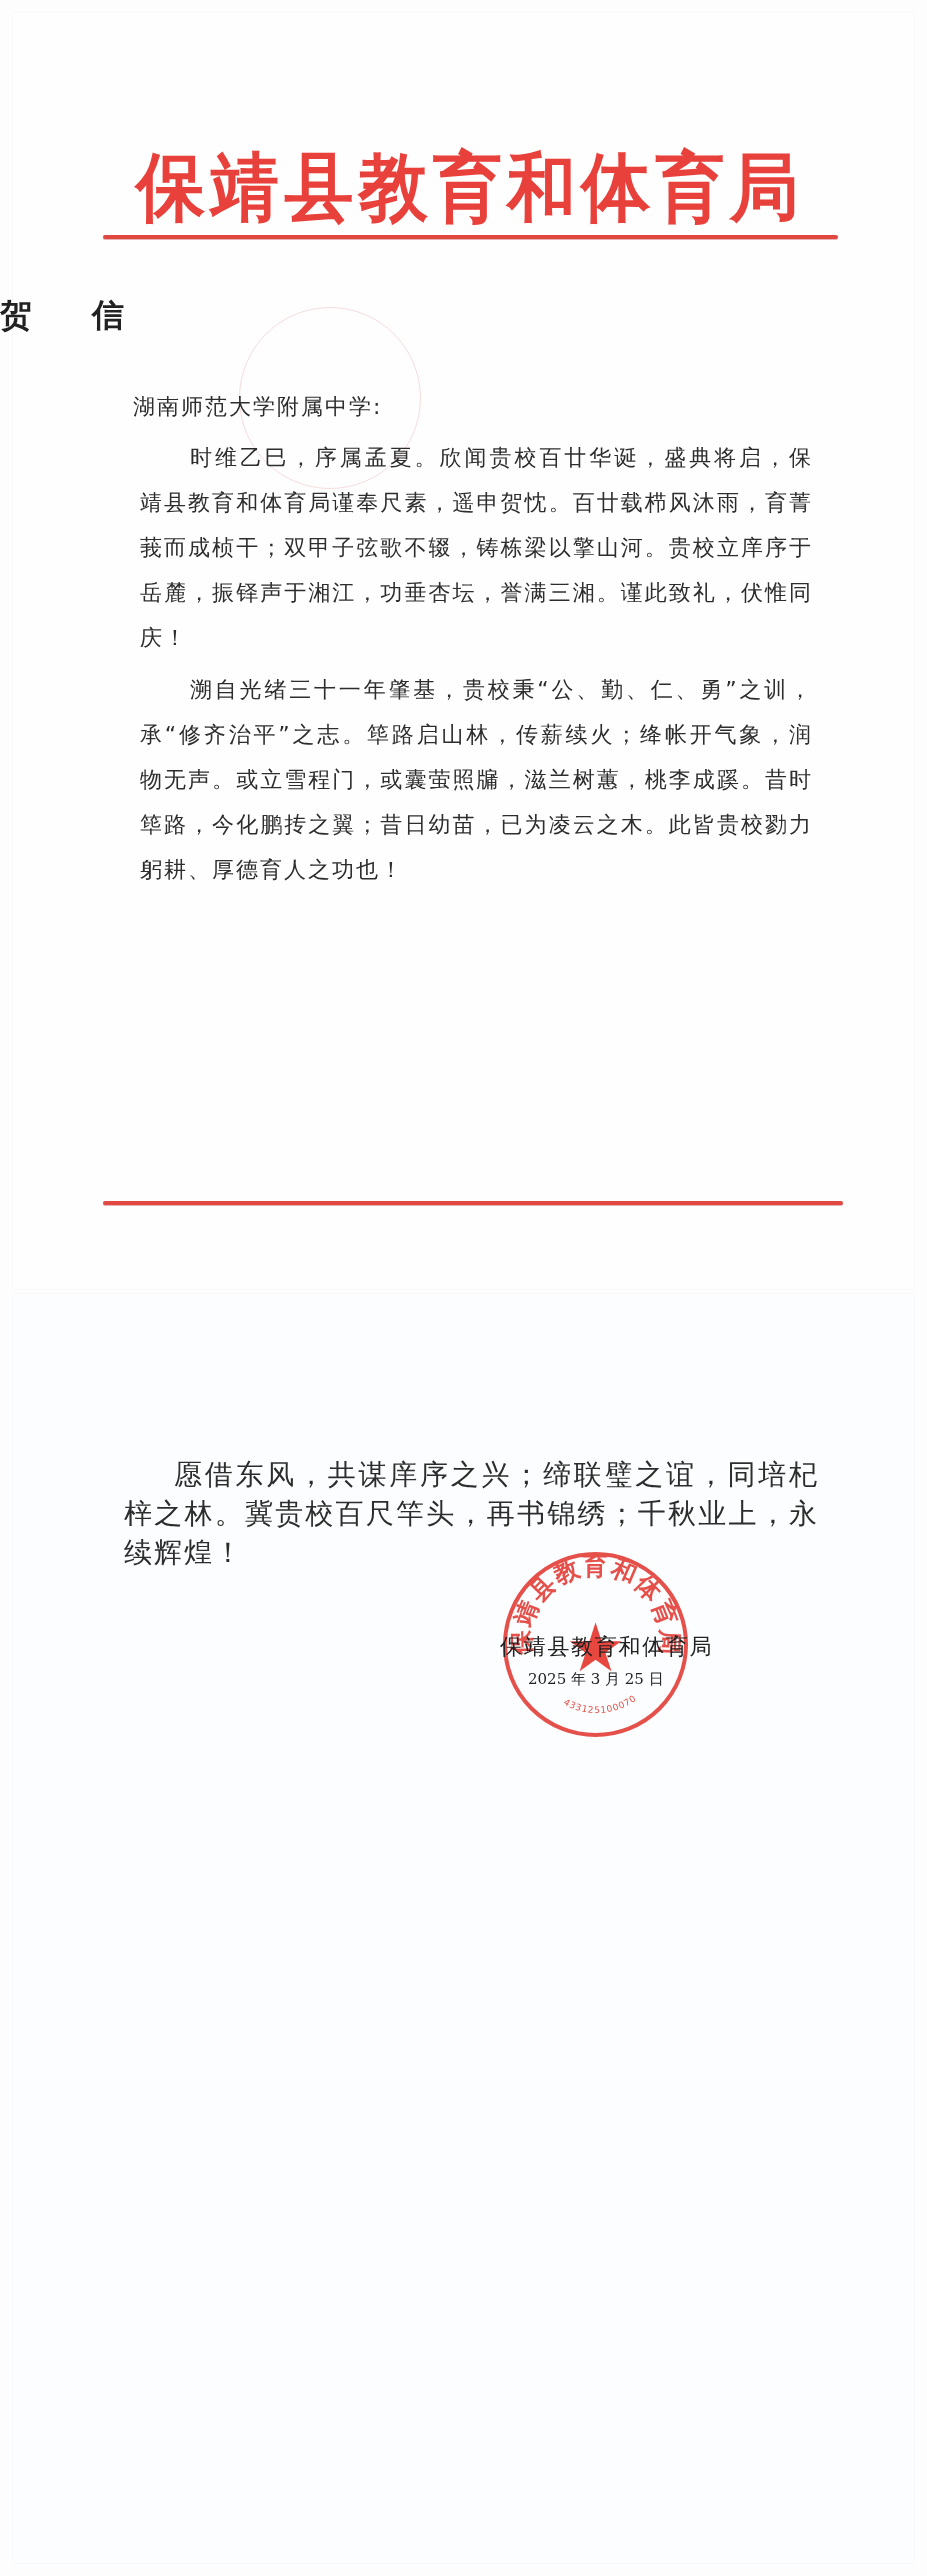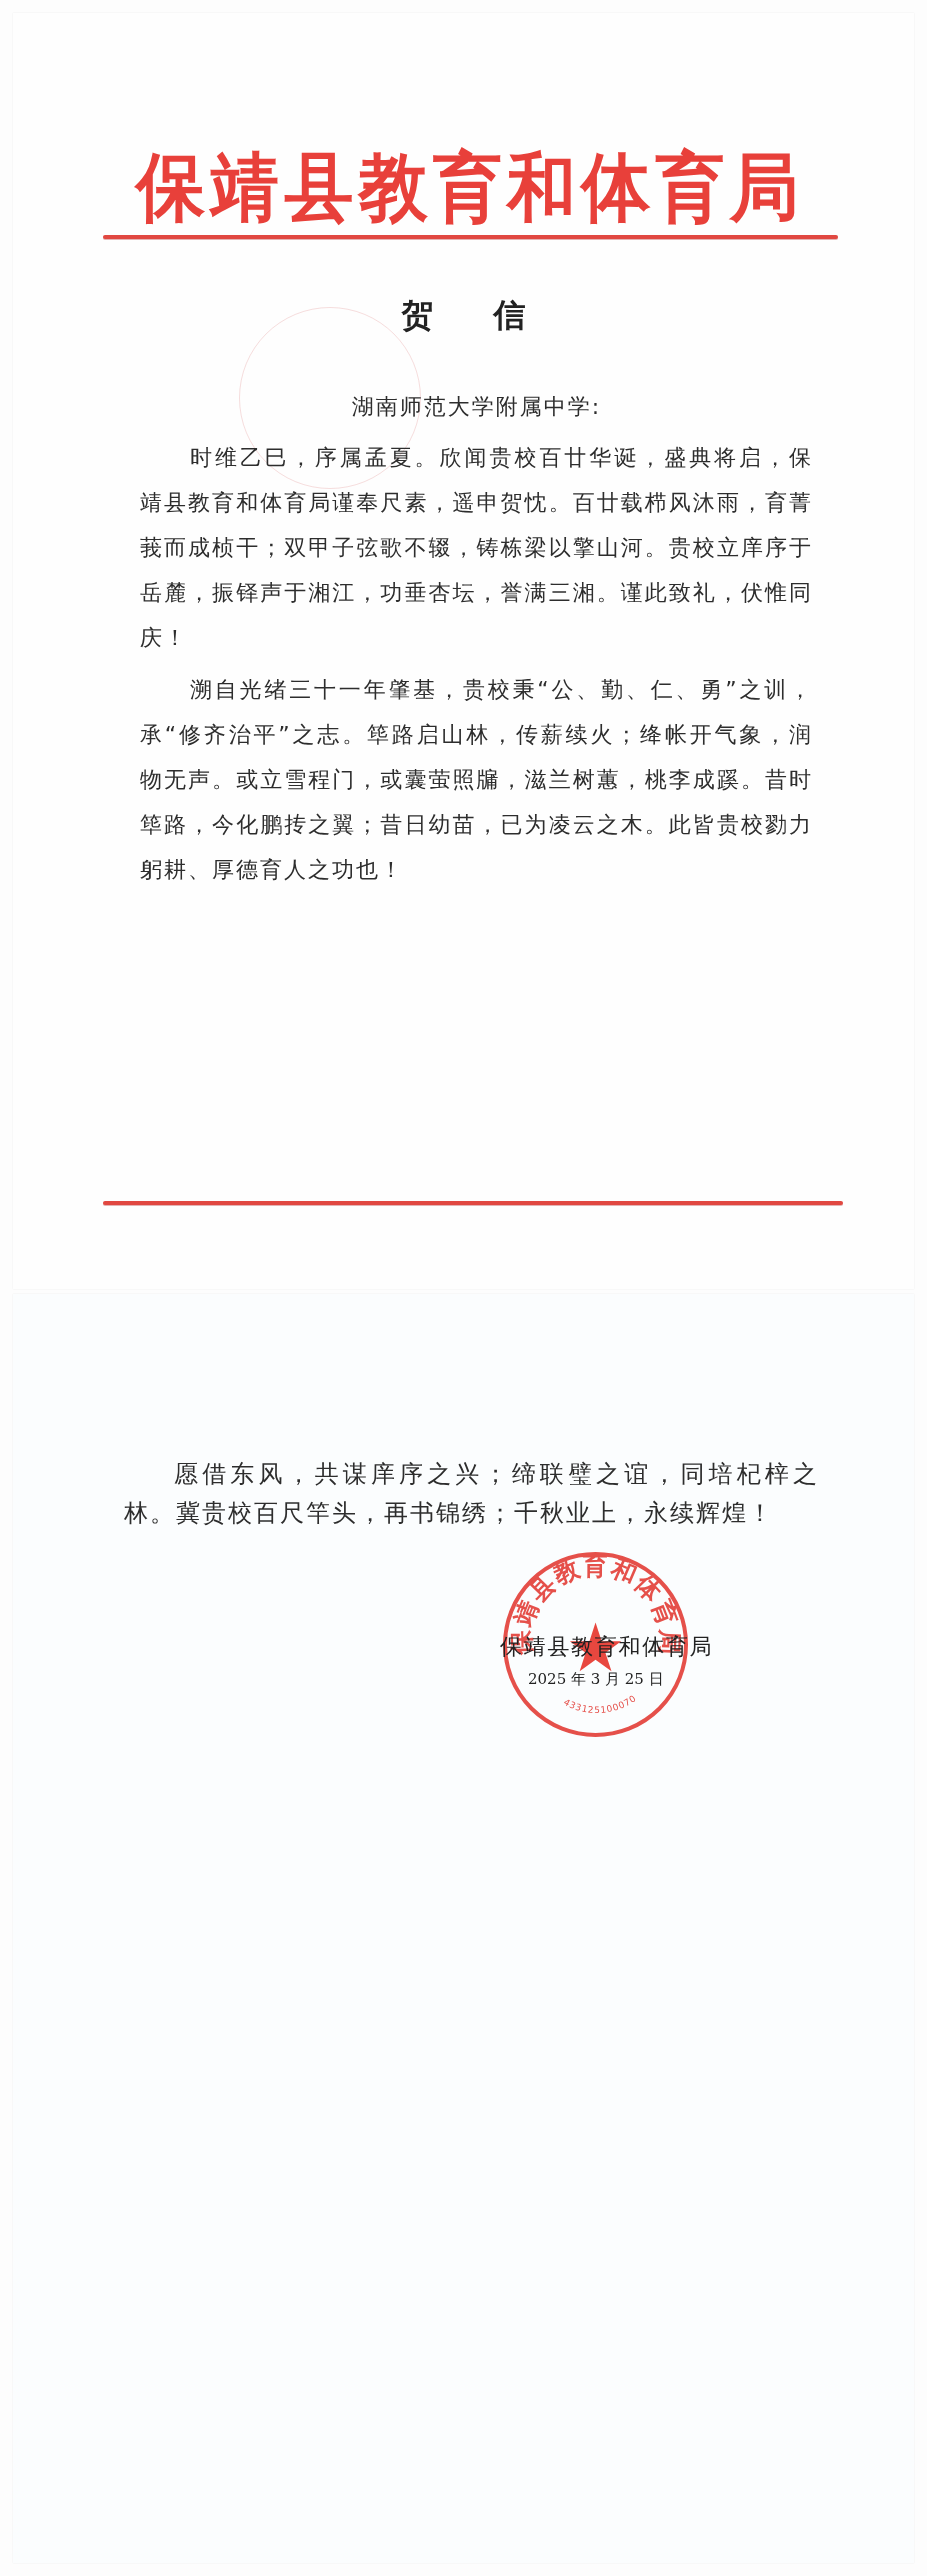--- a/index.html
+++ b/index.html
@@ -28,46 +28,46 @@
   .red-rule {
     position: absolute; height: 4.3px; background: #e14841;
     border-radius: 2.6px;
     box-shadow: 0 0.9px 0 rgba(180,40,40,0.35);
   }
   .rule-top { left: 103px; top: 235px; width: 735px; }
   .rule-bottom { left: 103px; top: 1201px; width: 740px; }
 
   .doc-title {
     position: absolute; left: 0; width: 927px; top: 294px;
-    text-align: center; font-size: 32px; font-weight: bold;
+    font-size: 32px; font-weight: bold;
     color: #222; letter-spacing: 0;
   }
   .doc-title span { display: inline-block; }
   .doc-title .gap { width: 60px; }
 
   .faint-stamp {
     position: absolute; left: 239px; top: 307px;
     width: 180px; height: 180px; border-radius: 50%;
     border: 1.7px solid rgba(220,120,120,0.25);
   }
 
   .body-text {
     position: absolute; left: 133px; width: 687px;
     font-family: "DejaVu Sans", "Liberation Sans", sans-serif;
     font-size: 22px; line-height: 45px; color: #2d2d2d;
     letter-spacing: 2px;
   }
-  .salutation { top: 384px; text-align: center; }
+  .salutation { top: 384px; }
   .para { text-indent: 50px; margin: 7px; text-align: justify; }
   .paras-1 { top: 428px; }
 
   .paras-2 {
     position: absolute; left: 124px; top: 1455px; width: 695px;
     font-family: "DejaVu Sans", "Liberation Sans", sans-serif;
-    font-size: 24px; line-height: 39px; color: #2d2d2d;
+    font-size: 28px; line-height: 39px; color: #2d2d2d;
     letter-spacing: 2px; text-indent: 50px; text-align: justify;
   }
 
   .seal {
     position: absolute; left: 503px; top: 1552px;
     width: 185px; height: 185px; border-radius: 50%;
     border: 4.3px solid #e5504a; box-sizing: border-box;
   }
   .seal-star {
     position: absolute; left: 50%; top: 52%;

